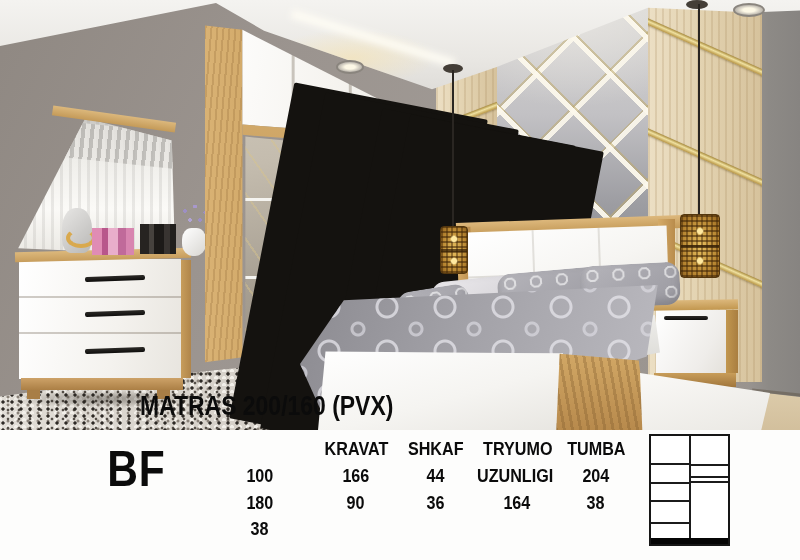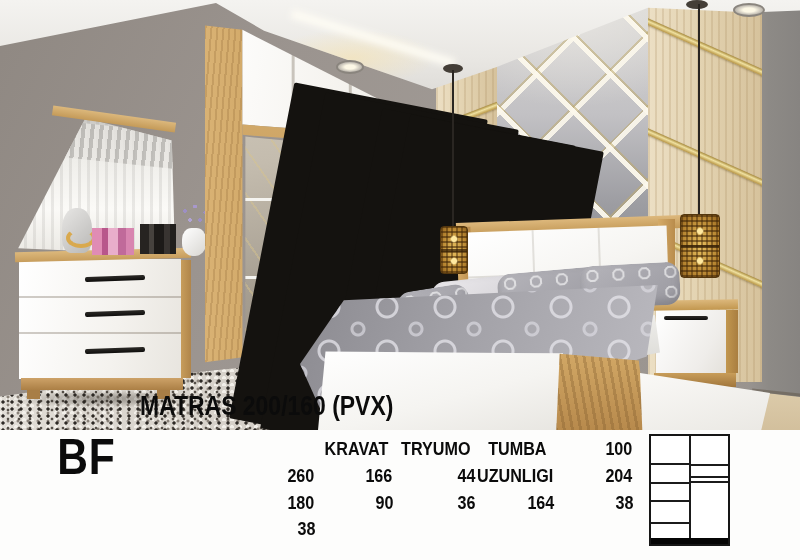--- a/index.html
+++ b/index.html
@@ -171,28 +171,28 @@
       radial-gradient(circle 4px at 50% 74%, #ffe9a0 2.5px, transparent 4px),
       repeating-linear-gradient(0deg, rgba(62,36,6,.55) 0 2px, transparent 2px 5px),
       repeating-linear-gradient(90deg, rgba(62,36,6,.45) 0 2px, transparent 2px 5px),
       radial-gradient(ellipse at 50% 50%, #e8c05f 0%, #b5832f 70%, #8a5e1d 100%);}
   .lamp:before{content:"";position:absolute;left:0;right:0;top:48%;height:3px;background:rgba(50,30,5,.7);}
 
   .matras{left:140px;top:391px;font-size:27px;color:#0d0d0d;}
 
   
   .band{left:0;top:430px;width:800px;height:130px;background:#fdfdfc;}
-  .model{position:absolute;left:52px;top:2px;width:168px;text-align:left;color:#0a0a0a;line-height:1;}
+  .model{position:absolute;left:52px;top:14px;width:168px;text-align:center;color:#0a0a0a;line-height:1;}
   .model .l1{font-size:50px;letter-spacing:1px;}
   .model .l2{font-size:55px;margin-top:-4px;letter-spacing:1px;}
   .spec{position:absolute;left:203px;top:6px;display:grid;
     grid-template-columns:114px 78px 82px 80px 78px;
     grid-template-rows:26px 28px 26px 26px;align-items:center;}
   .spec .h{text-align:center;font-size:19px;}
-  .spec .v{text-align:right;font-size:19px;}
+  .spec .v{text-align:center;font-size:19px;}
   .spec .lab{text-align:left;font-size:19px;}
   .spec span{letter-spacing:0;}
 
   .schematic{position:absolute;left:649px;top:4px;width:81px;height:112px;
     border:2px solid #161616;box-sizing:border-box;background:#fff;}
   .schematic .ln{position:absolute;background:#1b1b1b;}
   .sch-base{position:absolute;left:0;right:0;bottom:0;height:6px;background:#050505;}
 </style>
 </head>
 <body>
@@ -302,25 +302,25 @@
   </div>
 
   <div class="abs band">
     <div class="model">
       <div class="l1"><span class="cnd">BF</span></div>
     </div>
 
     <div class="spec">
       <div class="h"></div>
       <div class="h"><span class="cnd">KRAVAT</span></div>
+      <div class="h"><span class="cnd">SHKAF</span></div>
       <div class="h"><span class="cnd">TRYUMO</span></div>
       <div class="h"><span class="cnd">TUMBA</span></div>
 
       <div class="v"><span class="cnd">100</span></div>
-      <div class="v"><span class="cnd">260</span></div>
       <div class="v"><span class="cnd">166</span></div>
       <div class="v"><span class="cnd">44</span></div>
 
       <div class="lab"><span class="cndL">UZUNLIGI</span></div>
       <div class="v"><span class="cnd">204</span></div>
       <div class="v"><span class="cnd">180</span></div>
       <div class="v"><span class="cnd">90</span></div>
       <div class="v"><span class="cnd">36</span></div>
 
       <div class="v"><span class="cnd">164</span></div>

